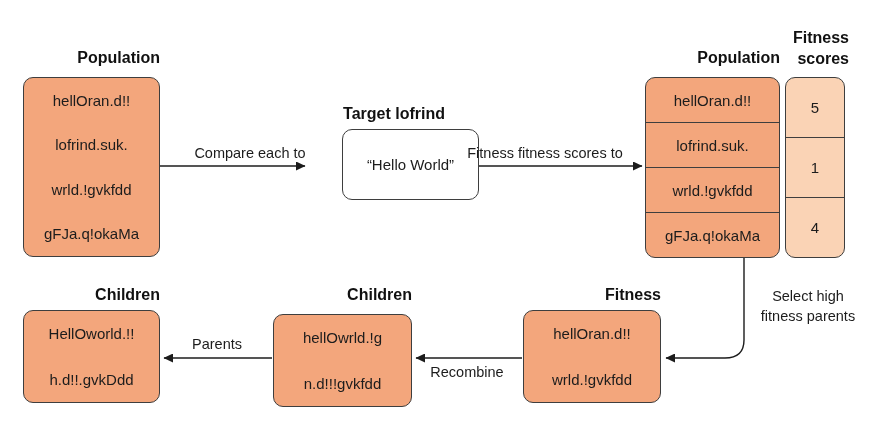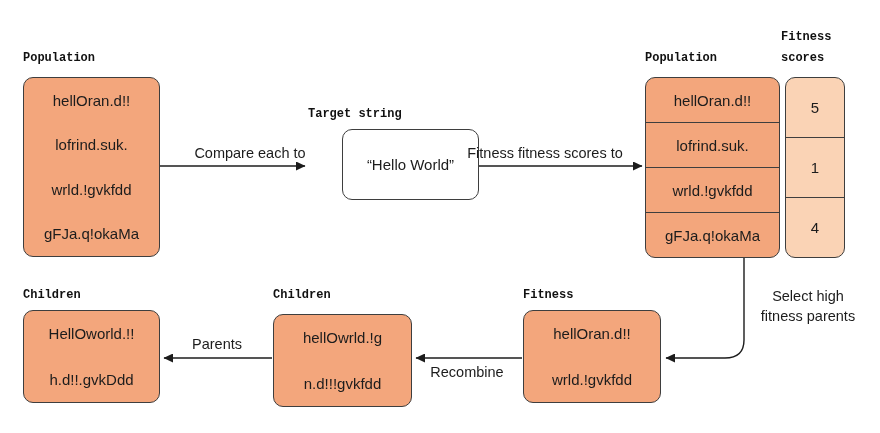--- a/index.html
+++ b/index.html
@@ -8,22 +8,22 @@
     --target-fill:#ffffff;
     --border:#3e3e3e;
     --text:#1c1c1c;
   }
   *{margin:0;padding:0;box-sizing:border-box;}
   html,body{background:#ffffff;}
   body{font-family:"Liberation Sans", sans-serif;color:var(--text);}
   .canvas{position:relative;width:880px;height:433px;background:#ffffff;overflow:hidden;}
   svg.arrows{position:absolute;left:0;top:0;pointer-events:none;}
   .hdr{
-    position:absolute;font-weight:bold;font-size:12px;line-height:18px;
-    text-align:left;color:#111;font-family:Liberation Mono, monospace;
+    position:absolute;font-weight:bold;font-size:16px;line-height:18px;
+    text-align:right;color:#111;
   }
   .hdr-2line{line-height:21px;}
   .box{
     position:absolute;background:var(--box-fill);
     border:1.5px solid var(--border);border-radius:10px;
     display:flex;flex-direction:column;justify-content:space-around;align-items:center;
     font-size:15px;color:var(--text);
   }
   .box.white{background:var(--target-fill);}
   .col-box{
@@ -64,21 +64,21 @@
   <div class="hdr" style="left:23px;top:49px;width:137px;">Population</div>
   <div class="box" style="left:23px;top:77px;width:137px;height:180px;">
     <div>hellOran.d!!</div>
     <div>lofrind.suk.</div>
     <div>wrld.!gvkfdd</div>
     <div>gFJa.q!okaMa</div>
   </div>
 
   <div class="edge-label" style="left:160px;top:143px;width:148px;padding-left:32px;">Compare each to</div>
 
-  <div class="hdr" style="left:308px;top:105px;width:137px;">Target string</div>
+  <div class="hdr" style="left:308px;top:105px;width:137px;">Target lofrind</div>
   <div class="box white" style="left:308px;top:129px;width:137px;height:71px;margin-left:34px;">
     <div>“Hello World”</div>
   </div>
 
   <div class="edge-label" style="left:445px;top:143px;width:200px;">Fitness fitness scores to</div>
 
   <div class="hdr" style="left:645px;top:49px;width:135px;">Population</div>
   <div class="hdr hdr-2line" style="left:781px;top:27px;width:68px;">Fitness scores</div>
 
   <div class="col-box" style="left:645px;top:77px;width:135px;height:181px;">

